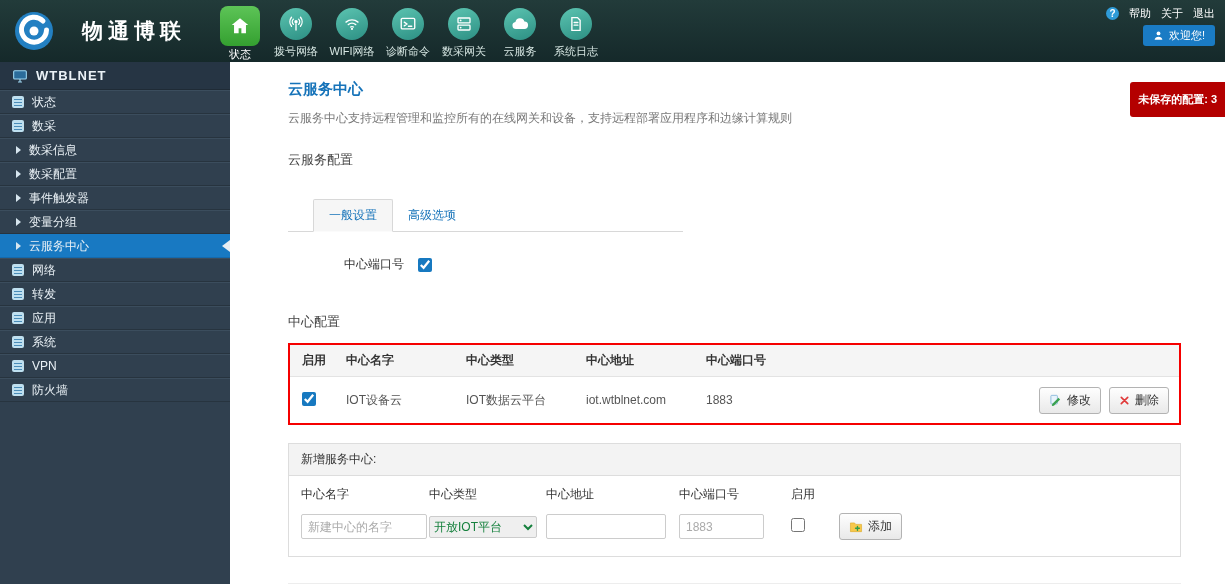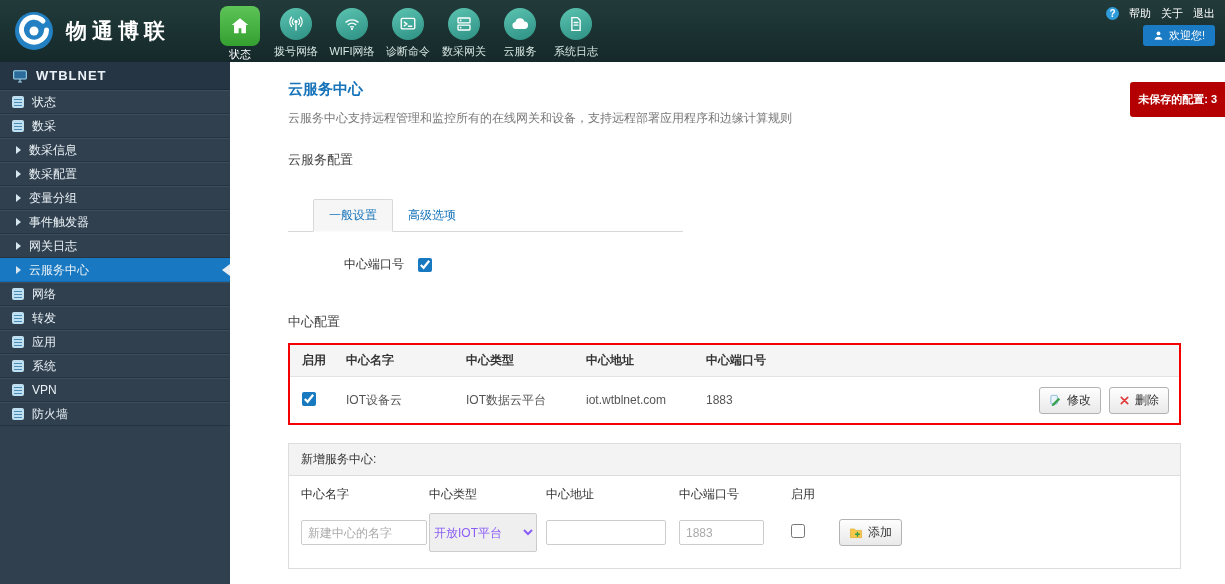--- a/index.html
+++ b/index.html
@@ -1,21 +1,21 @@
 <!DOCTYPE html>
 <html><head>
 <meta charset="utf-8">
 <style>
   * { margin:0; padding:0; box-sizing:border-box; }
   html,body { width:1225px; height:584px; overflow:hidden; }
   body { font-family:"Liberation Sans","DejaVu Sans",sans-serif; background:#fff; position:relative; }
 
   
   .topbar { height:62px; background:linear-gradient(180deg,#223b3a,#15292a); display:flex; position:relative; }
-  .logo { display:flex; align-items:center; gap:12px; padding:0 16px 0 14px; width:212px; flex:none; }
+  .logo { display:flex; align-items:center; gap:28px; padding:0 16px 0 14px; width:212px; flex:none; }
   .brand-text { color:#fff; font-size:21px; font-weight:bold; letter-spacing:5px; white-space:nowrap; }
   .nav { display:flex; align-items:flex-start; padding-top:4px; }
   .nav-item { width:56px; height:58px; display:flex; flex-direction:column; align-items:center; cursor:pointer; padding-top:4px; }
   .nav-icon { width:32px; height:32px; border-radius:50%; background:linear-gradient(160deg,#5cc4b1,#2c8f83); display:flex; align-items:center; justify-content:center; flex:none; }
   .nav-item.active { padding-top:2px; }
   .nav-item.active .nav-icon { width:40px; height:40px; border-radius:8px; background:linear-gradient(180deg,#5dc457,#34a030); }
   .nav-label { font-size:11px; color:#d6e6e2; margin-top:4px; white-space:nowrap; }
   .nav-item.active .nav-label { color:#fff; margin-top:1px; }
   .top-links { position:absolute; top:6px; right:10px; display:flex; align-items:center; gap:10px; font-size:11px; color:#fff; }
   .top-links a { color:#fff; text-decoration:none; cursor:pointer; }
@@ -69,21 +69,21 @@
   .add-box { margin-top:18px; border:1px solid #ddd; }
   .add-title { background:#f3f3f3; border-bottom:1px solid #ddd; font-size:12px; color:#333; padding:7px 12px; }
   .add-labels, .add-inputs { display:flex; align-items:center; padding-left:12px; font-size:12px; color:#333; }
   .add-labels { padding-top:10px; padding-bottom:4px; }
   .add-inputs { padding-top:6px; padding-bottom:16px; }
   .acol1 { width:128px; flex:none; } .acol2 { width:117px; flex:none; } .acol3 { width:133px; flex:none; }
   .acol4 { width:112px; flex:none; } .acol5 { width:48px; flex:none; }
   .add-inputs input[type=text] { height:25px; border:1px solid #ccc; border-radius:2px; font-size:12px; padding:0 6px; color:#444; font-family:inherit; }
   .add-inputs input[type=text]::placeholder { color:#aaa; }
   .in-name { width:126px; } .in-addr { width:120px; } .in-port { width:85px; }
-  .add-inputs select { width:108px; height:39px; border:1px solid #ccc; border-radius:2px; font-size:12px; color:#8b5cf6; font-family:inherit; cursor:pointer; }
+  .add-inputs select { width:108px; height:22px; border:1px solid #ccc; border-radius:2px; font-size:12px; color:#15803d; font-family:inherit; cursor:pointer; }
 
   .footer-bar { margin-top:26px; background:#ededed; height:44px; display:flex; align-items:center; justify-content:flex-end; gap:8px; padding-right:10px; }
 
   svg { display:block; }
 </style>
 </head>
 <body>
 
 <header class="topbar">
   <div class="logo">
@@ -203,29 +203,25 @@
     <div class="side-item sub">
         <span class="tri-icon"></span>
         <span>数采信息</span>
       </div>
     <div class="side-item sub">
         <span class="tri-icon"></span>
         <span>数采配置</span>
       </div>
     <div class="side-item sub">
         <span class="tri-icon"></span>
+        <span>事件触发器</span>
+      </div>
+    <div class="side-item sub">
+        <span class="tri-icon"></span>
         <span>变量分组</span>
-      </div>
-    <div class="side-item sub">
-        <span class="tri-icon"></span>
-        <span>事件触发器</span>
-      </div>
-    <div class="side-item sub">
-        <span class="tri-icon"></span>
-        <span>网关日志</span>
       </div>
     <div class="side-item sub active">
         <span class="tri-icon"></span>
         <span>云服务中心</span>
       </div>
     <div class="side-item">
         <span class="doc-icon"></span>
         <span>网络</span>
       </div>
     <div class="side-item">

